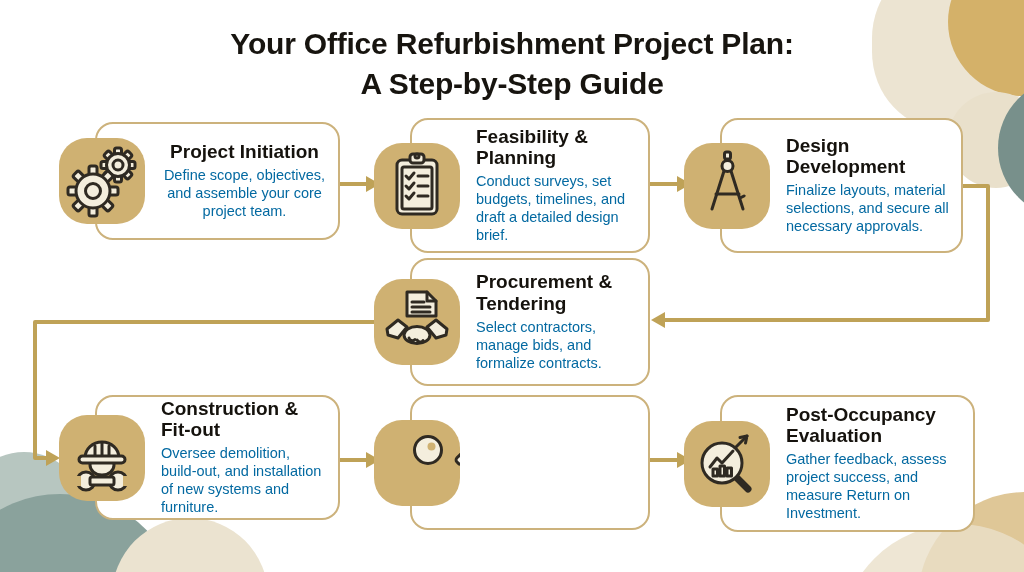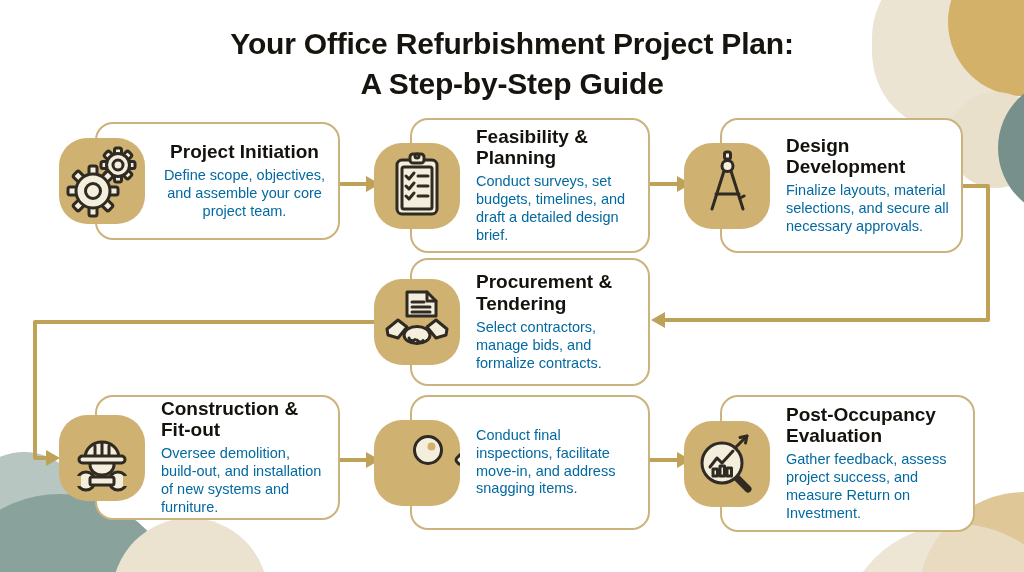--- a/index.html
+++ b/index.html
@@ -201,21 +201,20 @@
       <svg class="ic" width="86" height="86" viewBox="0 0 86 86">
         <g transform="rotate(135 54 30)">
           <rect class="f" x="11" y="-4" width="31" height="8" rx="3"></rect>
           <rect class="f" x="33" y="-13" width="5" height="10" rx="1"></rect>
           <rect class="f" x="24" y="-12" width="5" height="9" rx="1"></rect>
         </g>
         <circle class="f" cx="54" cy="30" r="13.5"></circle>
         <circle class="bg" cx="57.5" cy="26.5" r="4" stroke="#2f2a22" stroke-width="3"></circle>
       </svg>
     </div>
-    <p>Conduct final inspections, facilitate move-in, and address snagging items.</p>
   </div>
 
   <div class="card c7">
     <div class="icon-box">
       <svg class="ic" width="86" height="86" viewBox="0 0 86 86">
         <line x1="52" y1="26" x2="63" y2="15"></line>
         <path class="nf" d="M63 15 l-7 1.5 M63 15 l-1.5 7"></path>
         <line x1="53" y1="57" x2="64" y2="68" stroke-width="7"></line>
         <circle class="f" cx="38" cy="42" r="20"></circle>
         <rect class="f" x="29" y="48" width="4.5" height="7"></rect>

